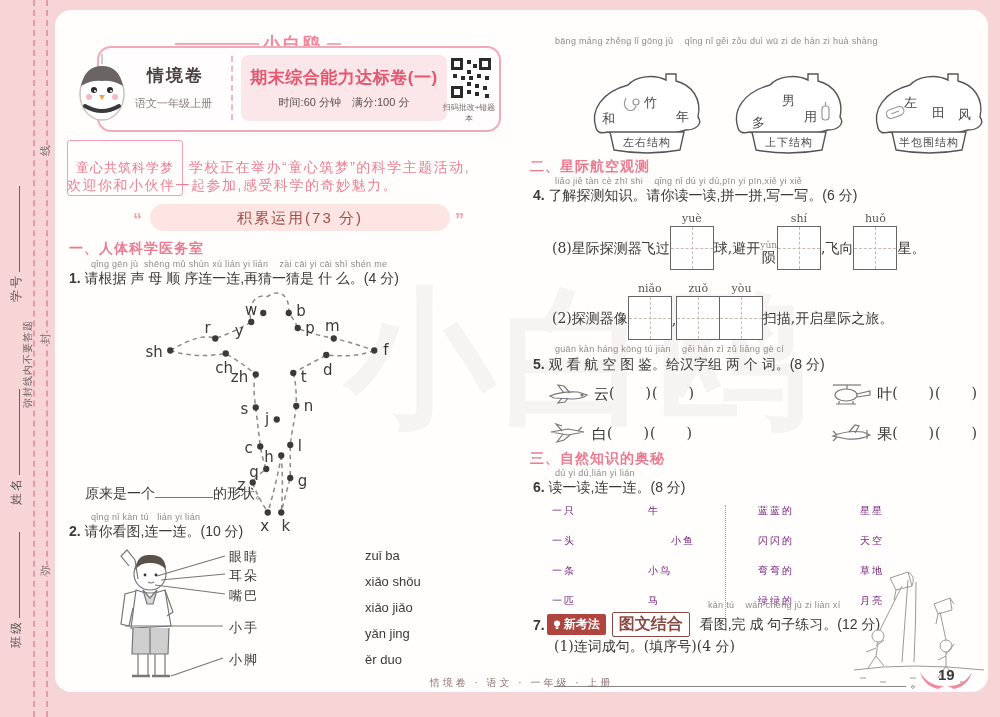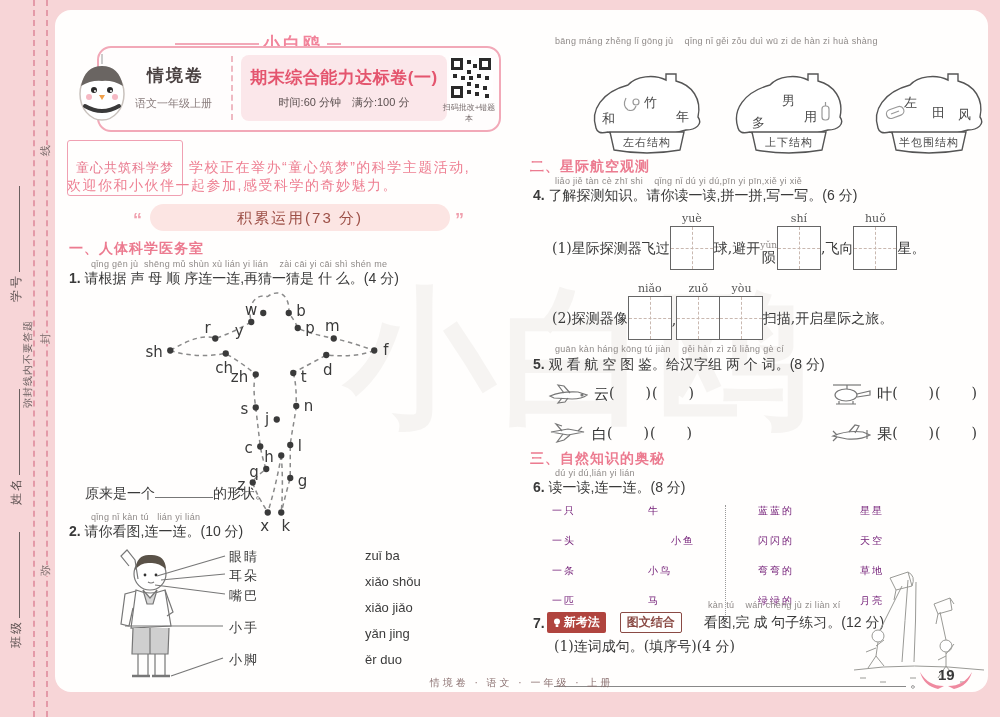--- a/index.html
+++ b/index.html
@@ -92,22 +92,22 @@
   .q5-row{position:absolute;display:flex;align-items:center;font-size:14px;}
   .q5-item{display:flex;align-items:center;}
   .q5-char{font-size:15px;margin-left:4px;}
   .q5-blanks{font-size:14px;letter-spacing:1px;}
   
   .q6-cell{position:absolute;font-size:10px;color:#701a75;letter-spacing:2px;}
   .q6-div{position:absolute;border-left:1px dotted #999;}
   
   .badge-dark{display:inline-flex;align-items:center;gap:3px;background:#b0443e;color:#fff;
     font-size:12px;font-weight:bold;padding:2px 6px;border-radius:2px;}
-  .badge-outline{display:inline-block;border:1px solid #8a4a44;color:#8a4a44;font-size:12px;
-    font-weight:bold;padding:1px 6px;margin-left:12px;border-radius:2px;}
+  .badge-outline{display:inline-block;border:1px solid #8a4a44;color:#8a4a44;font-size:16px;
+    font-weight:bold;padding:1px 6px;margin-left:4px;border-radius:2px;}
   .answer-underline{position:absolute;width:352px;border-bottom:1px solid #888;height:16px;font-size:14px;}
   .answer-period{position:absolute;font-size:14px;color:#3a3a3a;}
   
   .footer{position:absolute;left:0;right:0;bottom:2px;text-align:center;font-size:10px;
     color:#8a6f6f;letter-spacing:3px;}
   .page-num{position:absolute;right:14px;bottom:2px;width:56px;height:26px;}
   .page-num .num{position:absolute;left:20px;top:2px;font-size:15px;font-weight:bold;color:#3a3a3a;}
   svg{display:block;}
 </style>
 </head>
@@ -358,21 +358,21 @@
       <span class="hchar kai" style="left:88px;top:34px;">风</span>
       <span class="hlabel kai">半包围结构</span>
     </div>
 
     <div class="sec-title" style="left:0px;top:148px;">二、星际航空观测</div>
 
     <div class="pinyin" style="left:25px;top:166px;">liǎo jiě tàn cè zhī shi    qǐng nǐ dú yi dú,pīn yi pīn,xiě yi xiě</div>
     <div class="qline" style="left:3px;top:177px;"><span class="qnum">4.</span> <span>了解探测知识。请你读一读,拼一拼,写一写。(6 分)</span></div>
 
     <div class="grid-line kai" style="left:22px;top:202px;">
-      <span class="txt">(1)星际探测器飞过</span>
+      <span class="txt">(8)星际探测器飞过</span>
       <span class="tbox-wrap">
           <span class="tbox-py">yuè</span>
           <span class="tbox"></span>
         </span>
       <span class="txt">球,避开</span>
       <span class="ruby-yun">
           <span class="py">yǔn</span>
           <span>陨</span>
         </span>
       <span class="tbox-wrap">
@@ -488,21 +488,21 @@
     <div class="q6-cell kai" style="left:330px;top:584px;">月亮</div>
 
     <div class="pinyin" style="left:178px;top:590px;">kàn tú    wán chéng jù zi liàn xí</div>
     <div class="qline" style="left:3px;top:602px;display:flex;align-items:center;gap:2px;">
       <span class="qnum">7.</span>
       <span class="badge-dark"><svg width="8" height="10" viewBox="0 0 8 10">
             <circle cx="4" cy="3.5" r="3" fill="#fff"></circle>
             <rect x="2.7" y="6.5" width="2.6" height="2.5" fill="#fff"></rect>
           </svg><span>新考法</span></span>
       <span class="badge-outline">图文结合</span>
-      <span style="margin-left:20px;">看图,完 成 句子练习。(12 分)</span>
+      <span style="margin-left:8px;">看图,完 成 句子练习。(12 分)</span>
     </div>
     <div class="qline kai" style="left:24px;top:628px;">(1)连词成句。(填序号)(4 分)</div>
     <div class="answer-underline" style="left:24px;top:660px;"></div>
     <div class="answer-period" style="left:380px;top:664px;">。</div>
 
     <div class="abs" style="left:320px;top:560px;">
       <svg width="140" height="118" viewBox="0 0 140 118">
         <g fill="none" stroke="#9a9a96" stroke-width="1">
           <path d="M58,10 Q55,50 52,92 M66,12 Q66,50 64,92"></path>
           <path d="M40,8 L58,2 L62,16 L46,20 Z M46,20 L44,30 M58,2 Q66,6 62,16"></path>

